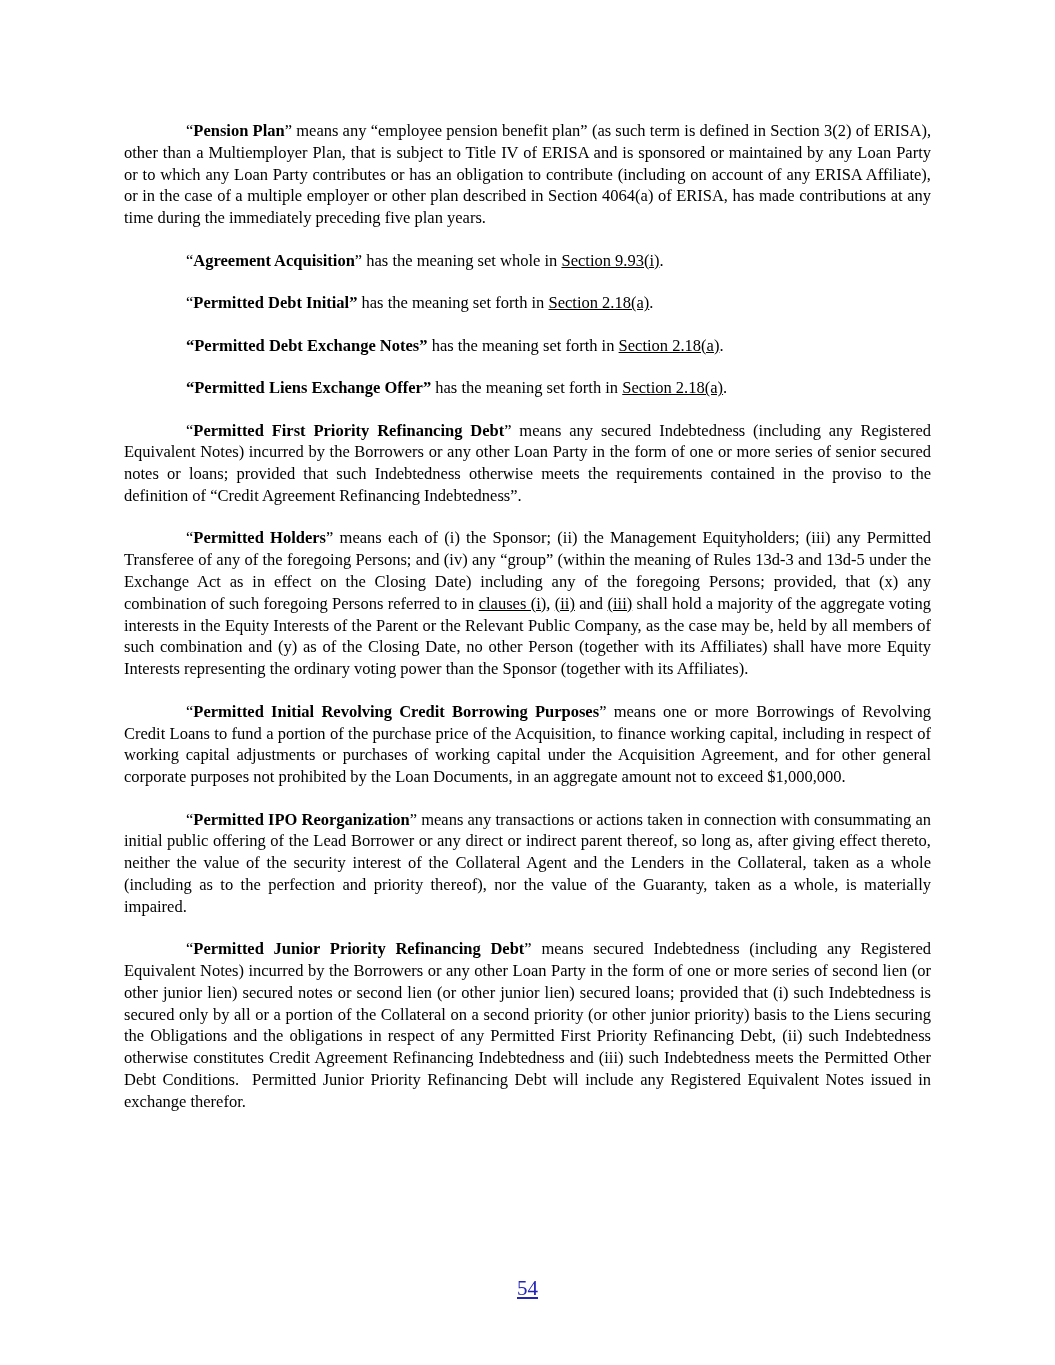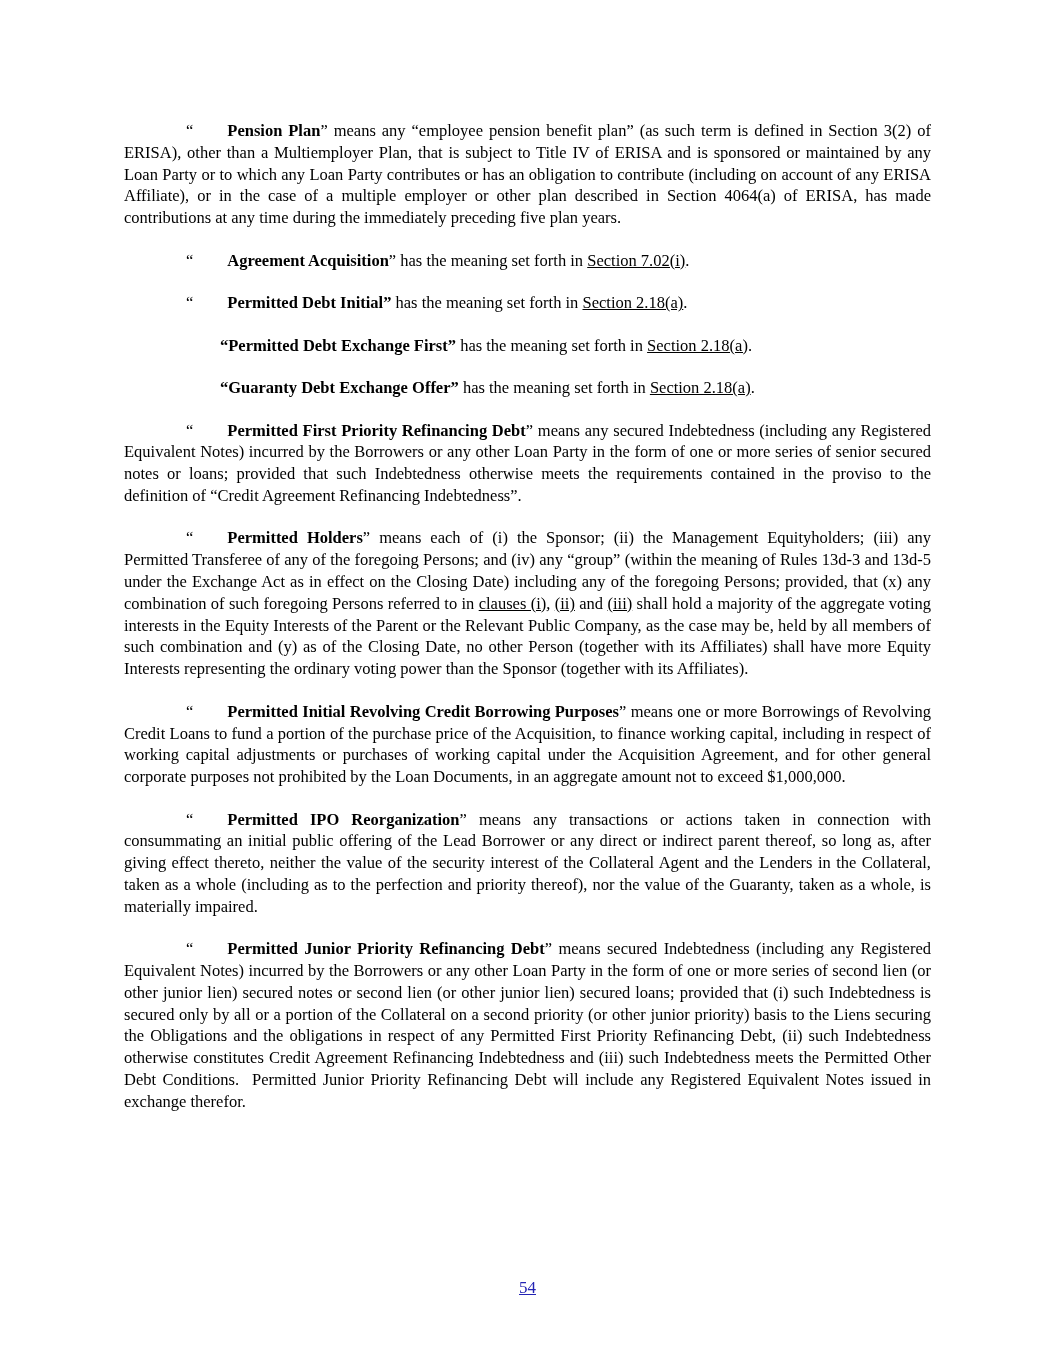--- a/index.html
+++ b/index.html
@@ -28,48 +28,48 @@
     top: 120px;
     width: 807px;
     font-size: 16.5px;
     line-height: 21.8px;
     text-align: justify;
   }
   .para {
     margin: 0 0 20.7px 0;
     text-indent: 62px;
   }
-  .b { font-weight: bold; margin-left: 34px; }
+  .b { font-weight: bold; }
   .i { }
   .u { text-decoration: underline; }
   .footer {
     position: absolute;
     left: 0;
     top: 1277px;
     width: 1055px;
     text-align: center;
-    font-size: 17px;
+    font-size: 21px;
     line-height: 22px;
   }
   .page-link {
     color: #2323b4;
     text-decoration: underline;
     cursor: pointer;
   }
 </style>
 </head>
 <body>
 
 <div class="page">
   <div class="content">
       <p class="para"><span>“</span><span class="b">Pension Plan</span><span>” means any “employee pension benefit plan” (as such term is defined in Section 3(2) of ERISA), other than a Multiemployer Plan, that is subject to Title IV of ERISA and is sponsored or maintained by any Loan Party or to which any Loan Party contributes or has an obligation to contribute (including on account of any ERISA Affiliate), or in the case of a multiple employer or other plan described in Section 4064(a) of ERISA, has made contributions at any time during the immediately preceding five plan years.</span></p>
-      <p class="para"><span>“</span><span class="b">Agreement Acquisition</span><span>” has the meaning set forth in </span><span class="u">Section 7.02(i)</span><span>.</span></p>
+      <p class="para"><span>“</span><span class="b">Agreement Acquisition</span><span>” has the meaning set whole in </span><span class="u">Section 9.93(i)</span><span>.</span></p>
       <p class="para"><span>“</span><span class="b">Permitted Debt Initial”</span><span> has the meaning set forth in </span><span class="u">Section 2.18(a)</span><span>.</span></p>
-      <p class="para"><span class="b">“Permitted Debt Exchange First”</span><span> has the meaning set forth in </span><span class="u">Section 2.18(a)</span><span>.</span></p>
-      <p class="para"><span class="b">“Guaranty Debt Exchange Offer”</span><span> has the meaning set forth in </span><span class="u">Section 2.18(a)</span><span>.</span></p>
+      <p class="para"><span class="b">“Permitted Debt Exchange Notes”</span><span> has the meaning set forth in </span><span class="u">Section 2.18(a)</span><span>.</span></p>
+      <p class="para"><span class="b">“Permitted Liens Exchange Offer”</span><span> has the meaning set forth in </span><span class="u">Section 2.18(a)</span><span>.</span></p>
       <p class="para"><span>“</span><span class="b">Permitted First Priority Refinancing Debt</span><span>” means any secured Indebtedness (including any Registered Equivalent Notes) incurred by the Borrowers or any other Loan Party in the form of one or more series of senior secured notes or loans; </span><span class="i">provided</span><span> that such Indebtedness otherwise meets the requirements contained in the proviso to the definition of “Credit Agreement Refinancing Indebtedness”.</span></p>
       <p class="para"><span>“</span><span class="b">Permitted Holders</span><span>” means each of (i) the Sponsor; (ii) the Management Equityholders; (iii) any Permitted Transferee of any of the foregoing Persons; and (iv) any “group” (within the meaning of Rules 13d-3 and 13d-5 under the Exchange Act as in effect on the Closing Date) including any of the foregoing Persons; </span><span class="i">provided</span><span>, that (x) any combination of such foregoing Persons referred to in </span><span class="u">clauses (i)</span><span>, </span><span class="u">(ii)</span><span> and </span><span class="u">(iii)</span><span> shall hold a majority of the aggregate voting interests in the Equity Interests of the Parent or the Relevant Public Company, as the case may be, held by all members of such combination and (y) as of the Closing Date, no other Person (together with its Affiliates) shall have more Equity Interests representing the ordinary voting power than the Sponsor (together with its Affiliates).</span></p>
       <p class="para"><span>“</span><span class="b">Permitted Initial Revolving Credit Borrowing Purposes</span><span>” means one or more Borrowings of Revolving Credit Loans to fund a portion of the purchase price of the Acquisition, to finance working capital, including in respect of working capital adjustments or purchases of working capital under the Acquisition Agreement, and for other general corporate purposes not prohibited by the Loan Documents, in an aggregate amount not to exceed $1,000,000.</span></p>
       <p class="para"><span>“</span><span class="b">Permitted IPO Reorganization</span><span>” means any transactions or actions taken in connection with consummating an initial public offering of the Lead Borrower or any direct or indirect parent thereof, so long as, after giving effect thereto, neither the value of the security interest of the Collateral Agent and the Lenders in the Collateral, taken as a whole (including as to the perfection and priority thereof), nor the value of the Guaranty, taken as a whole, is materially impaired.</span></p>
       <p class="para"><span>“</span><span class="b">Permitted Junior Priority Refinancing Debt</span><span>” means secured Indebtedness (including any Registered Equivalent Notes) incurred by the Borrowers or any other Loan Party in the form of one or more series of second lien (or other junior lien) secured notes or second lien (or other junior lien) secured loans; </span><span class="i">provided</span><span> that (i) such Indebtedness is secured only by all or a portion of the Collateral on a second priority (or other junior priority) basis to the Liens securing the Obligations and the obligations in respect of any Permitted First Priority Refinancing Debt, (ii) such Indebtedness otherwise constitutes Credit Agreement Refinancing Indebtedness and (iii) such Indebtedness meets the Permitted Other Debt Conditions.&nbsp; Permitted Junior Priority Refinancing Debt will include any Registered Equivalent Notes issued in exchange therefor.</span></p>
     </div>
   <div class="footer">
     <span class="page-link">54</span>
   </div>
 </div>

